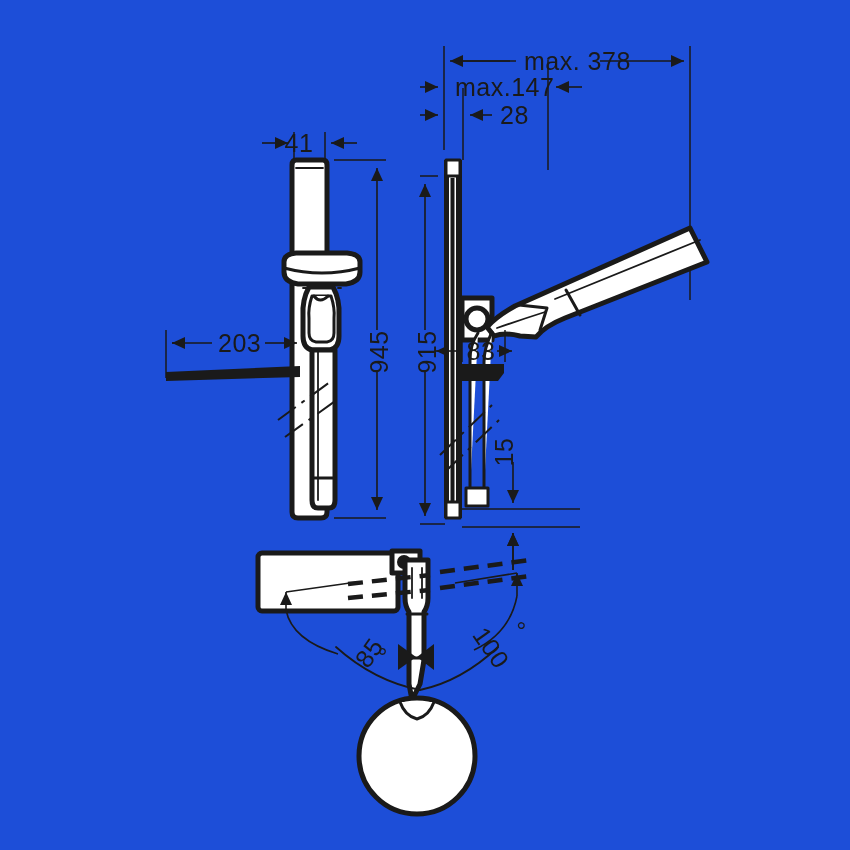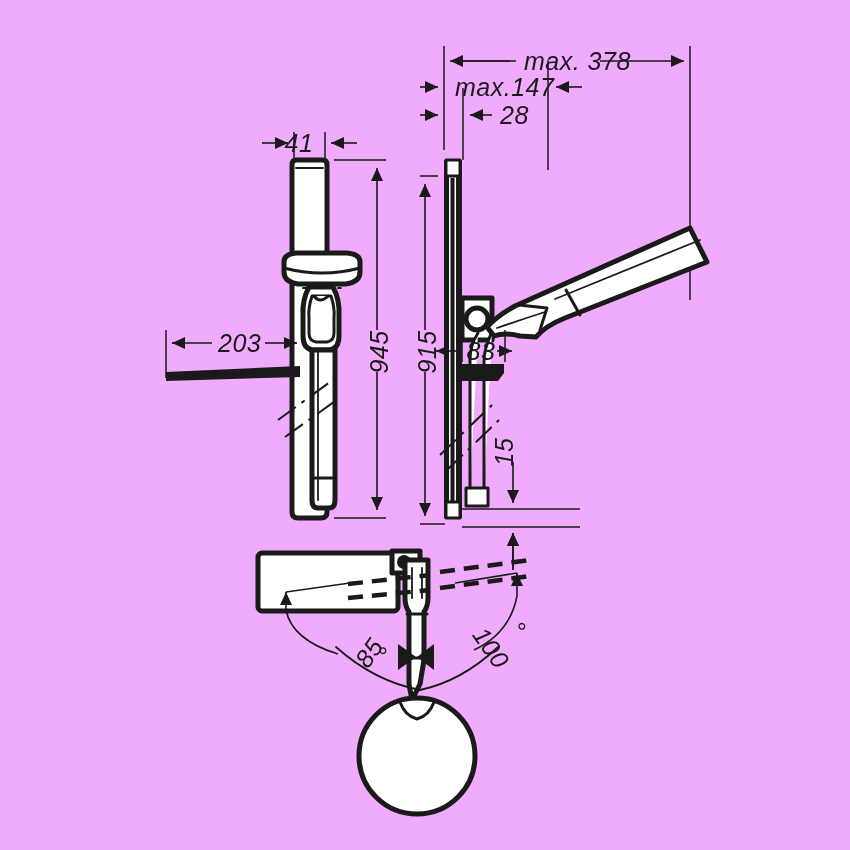--- a/index.html
+++ b/index.html
@@ -7,23 +7,22 @@
     padding: 0;
     background: #ffffff;
   }
   body {
     font-family: "Liberation Sans", sans-serif;
   }
   #drawing-root {
     position: relative;
     width: 850px;
     height: 850px;
-    background: #f0abfc;
+    background: #1d4ed8;
     overflow: hidden;
-    font-style: italic;
   }
   svg#technical-drawing {
     display: block;
     width: 850px;
     height: 850px;
   }
   .dim-text {
     font-family: "Liberation Sans", sans-serif;
     font-size: 25px;
     fill: #1a1a1a;

